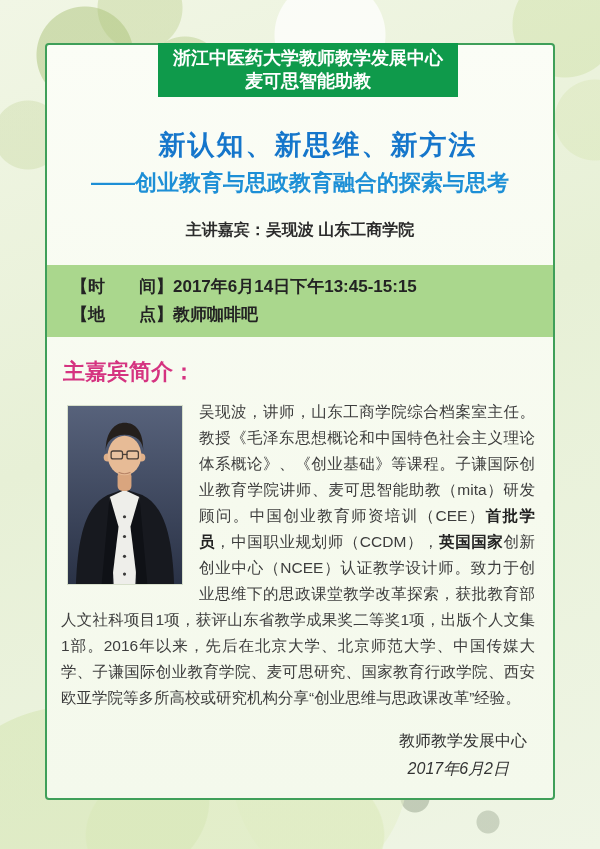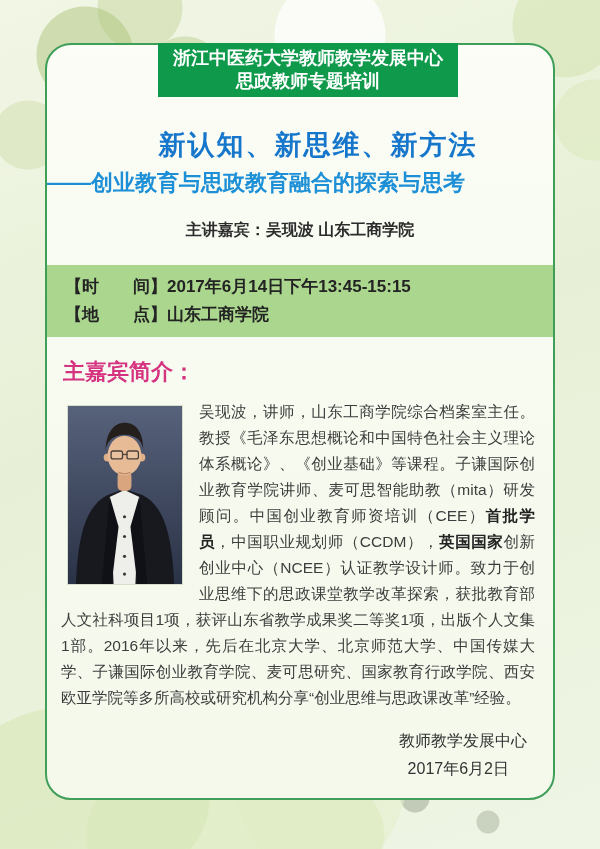--- a/index.html
+++ b/index.html
@@ -24,21 +24,21 @@
       radial-gradient(ellipse 90px 120px at 320px 760px, rgba(228,239,202,.55) 0 99%, transparent 100%),
       radial-gradient(circle at 415px 798px, rgba(158,170,148,.55) 0 14px, transparent 15px),
       radial-gradient(circle at 488px 822px, rgba(158,170,148,.45) 0 11px, transparent 12px),
       linear-gradient(160deg, #f1f6e5 0%, #e7f0d6 45%, #eff5e5 100%);
   }
   .frame {
     position: absolute;
     left: 45px; top: 43px;
     width: 510px; height: 757px;
     border: 2px solid #3f9f59;
-    border-radius: 26px;
+    border-radius: 4px;
     background: linear-gradient(180deg, #fbfdf6 0%, #f6faee 60%, #f4f9ec 100%);
     padding-top: 84px;
   }
   .header-box {
     position: absolute;
     left: 111px; top: -2px;
     width: 300px; height: 54px;
     background: #0f9a4b;
     color: #ffffff;
     text-align: center;
@@ -50,40 +50,40 @@
   .title {
     text-align: center;
     font-size: 27px;
     font-weight: bold;
     color: #1576cb;
     line-height: 32px;
     letter-spacing: 2px;
     margin-left: 36px;
   }
   .subtitle {
-    text-align: left;
+    text-align: center;
     font-size: 22px;
     font-weight: bold;
     color: #1d8fd6;
     line-height: 30px;
     margin-top: 7px;
   }
   .speaker {
     text-align: center;
     font-size: 16px;
     font-weight: bold;
     color: #2b2b2b;
     line-height: 22px;
     margin-top: 21px;
   }
   .info-box {
     margin-top: 24px;
     width: 100%;
     background: #aad78d;
-    padding: 8px 0 8px 18px;
+    padding: 8px 0 8px 24px;
   }
   .info-row {
     font-size: 17px;
     font-weight: bold;
     color: #232323;
     line-height: 28px;
     white-space: nowrap;
   }
   .section-title {
     margin: 20px 9px 0 16px;
@@ -111,39 +111,39 @@
   }
   .signature {
     clear: none;
     margin-top: 16px;
     text-align: right;
     font-size: 16px;
     color: #333333;
     line-height: 28px;
   }
   .sig-org  { padding-right: 26px; padding-left: 32px; }
-  .sig-date { padding-right: 44px; }
+  .sig-date { padding-right: 44px; font-style: italic; }
 </style>
 </head>
 <body>
 
 <div class="frame">
 
   <div class="header-box">
     <div>浙江中医药大学教师教学发展中心</div>
-    <div>思政教师专题培训</div>
+    <div>麦可思智能助教</div>
   </div>
 
   <div class="title">新认知、新思维、新方法</div>
   <div class="subtitle">——创业教育与思政教育融合的探索与思考</div>
   <div class="speaker">主讲嘉宾：吴现波 山东工商学院</div>
 
   <div class="info-box">
     <div class="info-row"><span>【时　　间】</span><span>2017年6月14日下午13:45-15:15</span></div>
-    <div class="info-row"><span>【地　　点】</span><span>山东工商学院</span></div>
+    <div class="info-row"><span>【地　　点】</span><span>教师咖啡吧</span></div>
   </div>
 
   <div class="section-title">主嘉宾简介：</div>
 
   <div class="bio">
     <svg class="photo" viewBox="0 0 115 180" xmlns="http://www.w3.org/2000/svg" preserveAspectRatio="none">
       <defs>
         <linearGradient id="bgGrad" x1="0" y1="0" x2="0" y2="1">
           <stop offset="0" stop-color="#57627b"></stop>
           <stop offset="1" stop-color="#2a3246"></stop>

